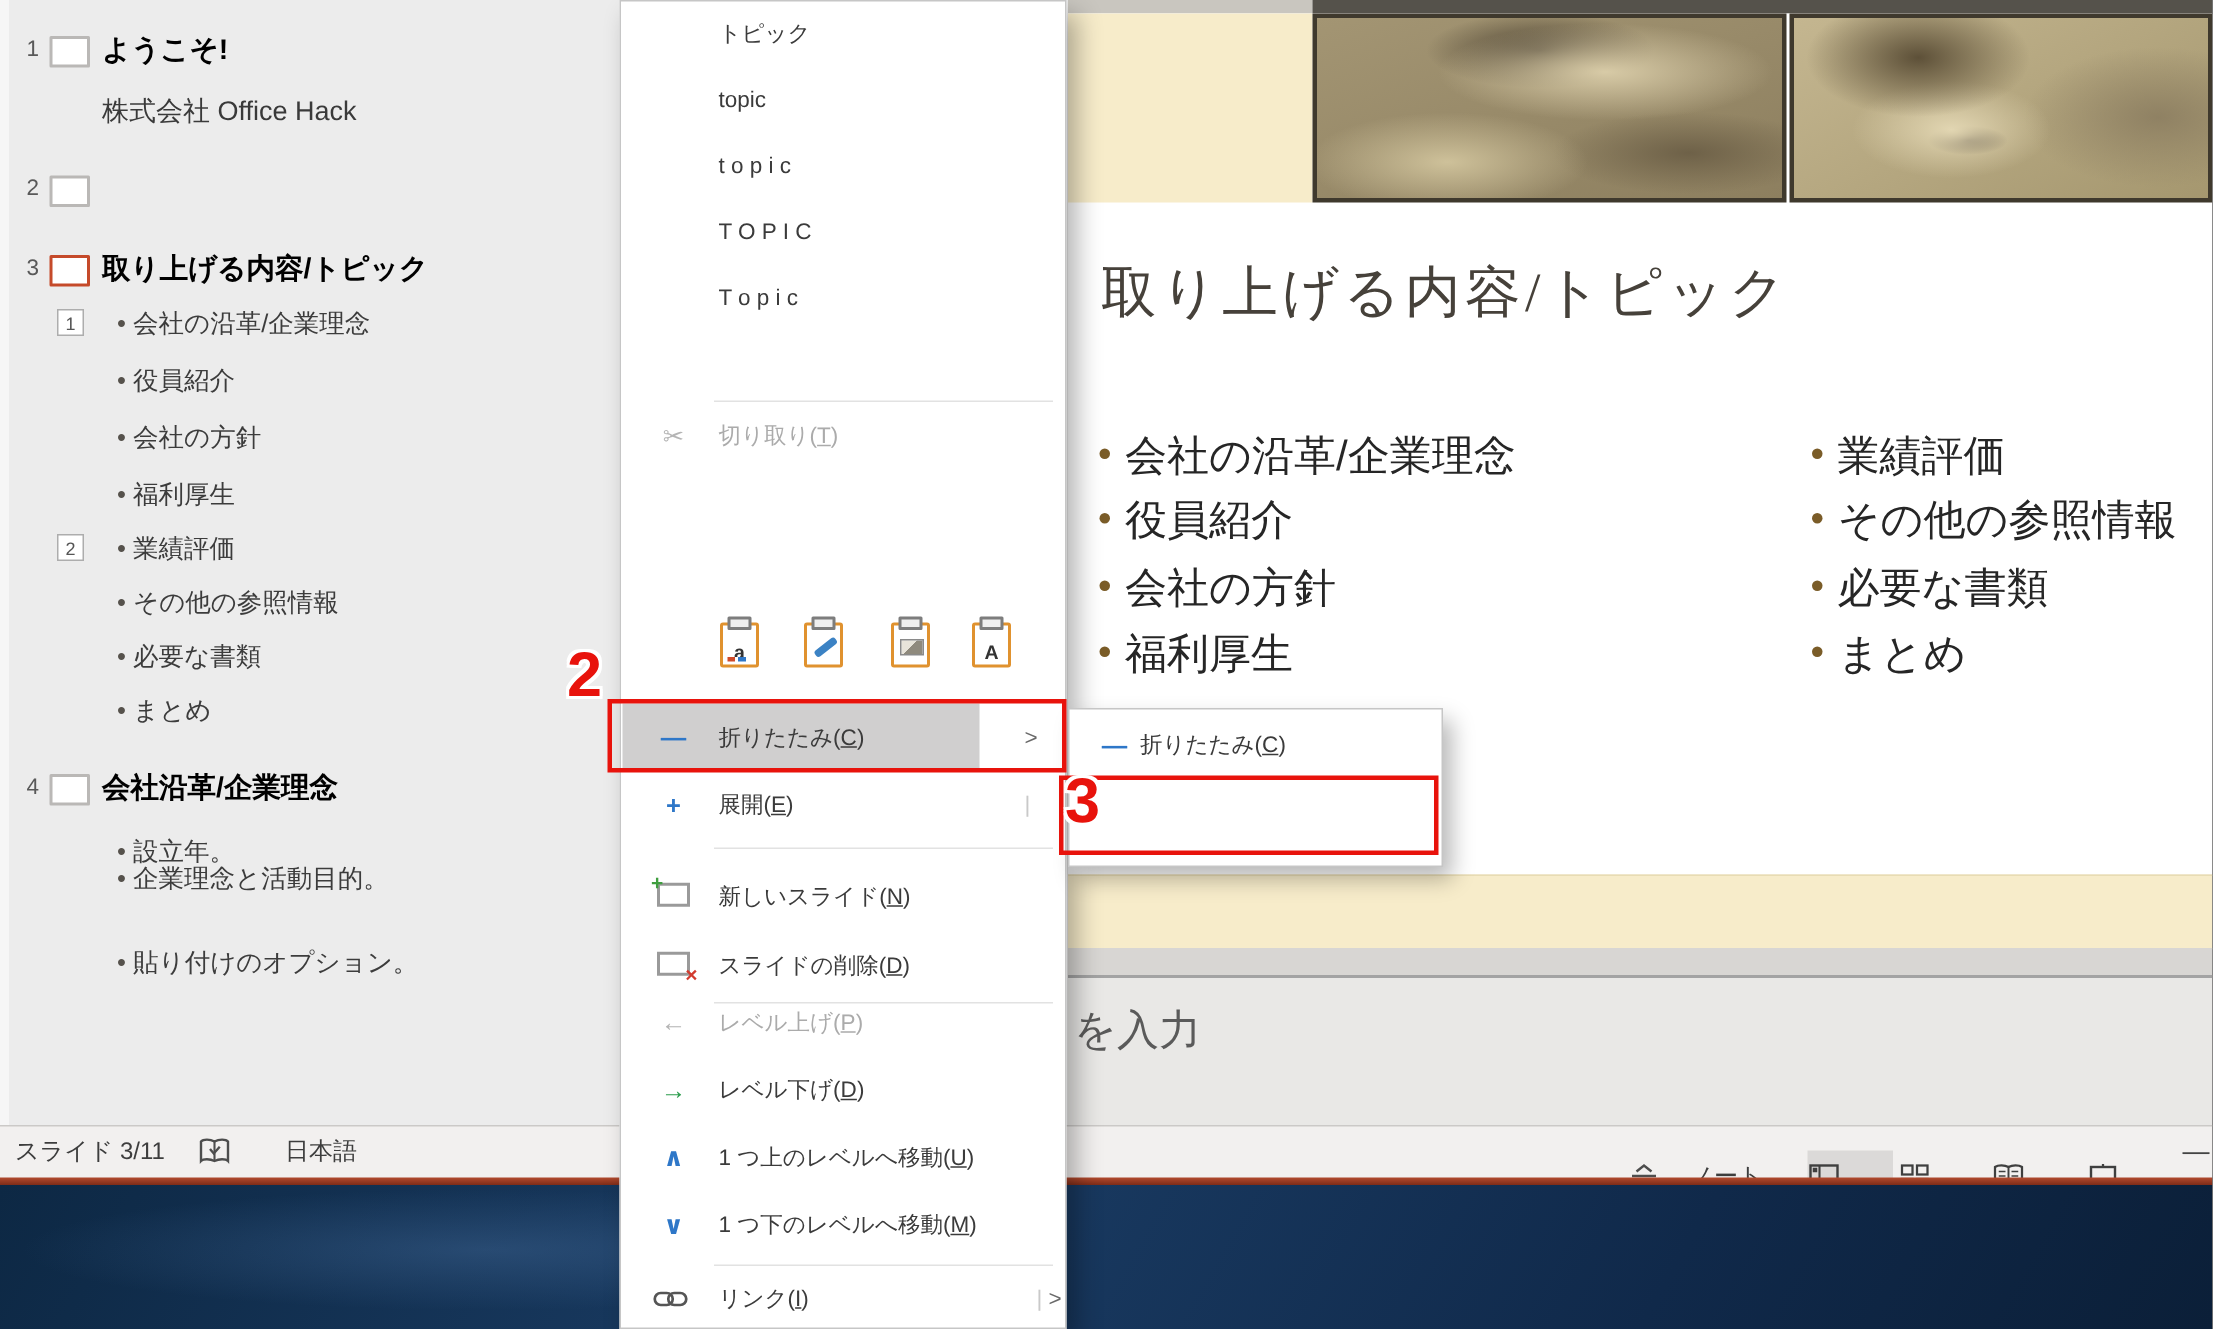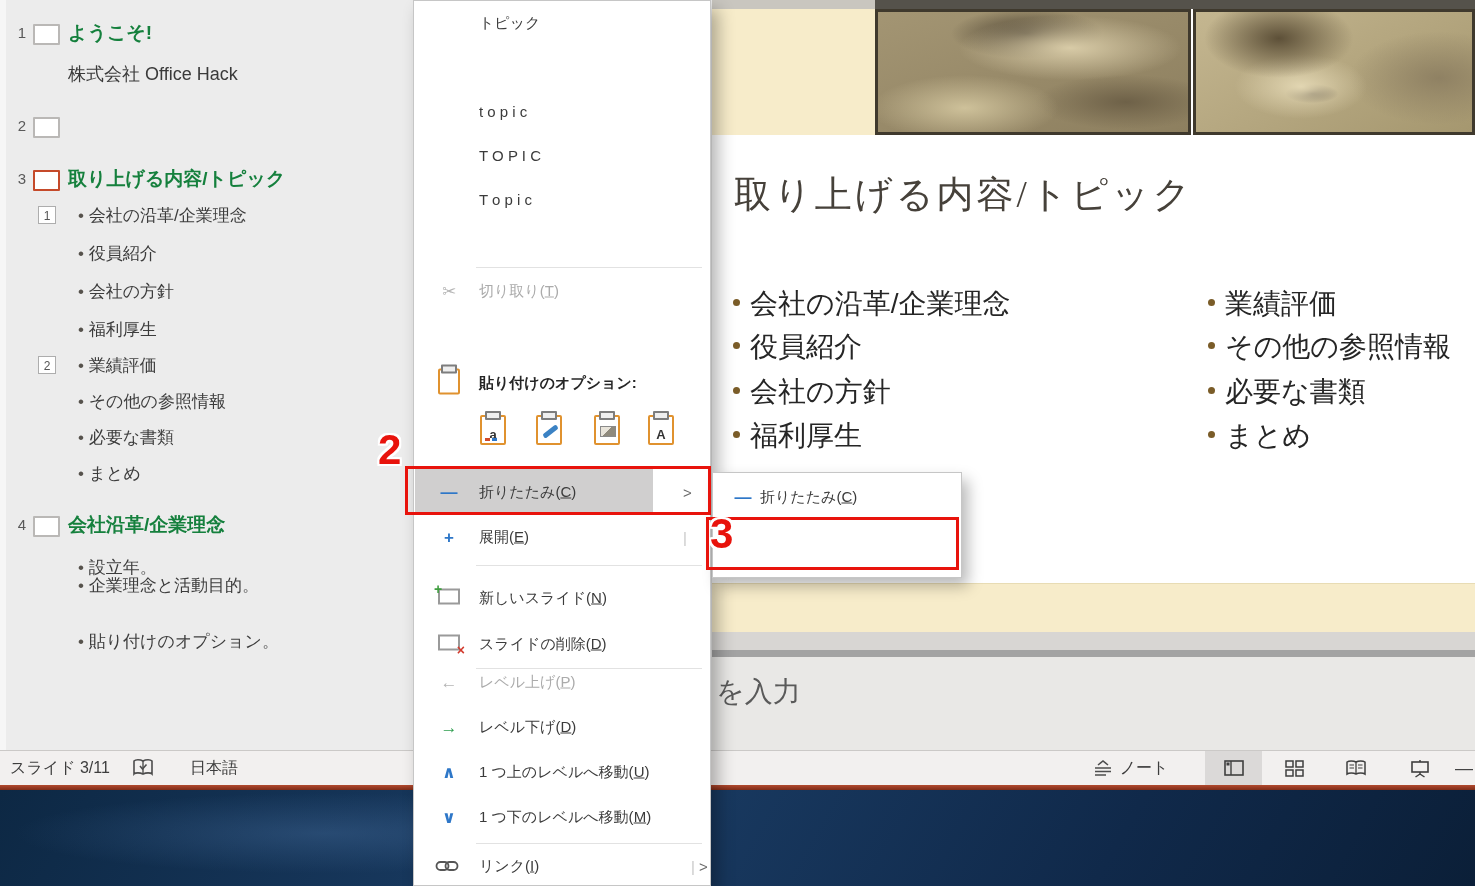--- a/index.html
+++ b/index.html
@@ -5,21 +5,21 @@
   html,body{margin:0;padding:0;background:#222;}
   .screen{position:relative;width:1475px;height:886px;overflow:hidden;
     font-family:"Liberation Sans","DejaVu Sans",sans-serif;background:#ececec;}
 
   
   .outline{position:absolute;left:0;top:0;width:413px;height:750px;background:#ececec;}
   .outline .edge{position:absolute;left:0;top:0;width:6px;height:100%;background:#f6f6f6;}
   .onum{position:absolute;left:8px;width:18px;text-align:right;font-size:15px;color:#595959;}
   .oicon{position:absolute;left:33px;width:27px;height:21px;background:#fff;border:2px solid #bab8b6;border-radius:1px;box-sizing:border-box;}
   .oicon.sel{border:2px solid #c54a2a;}
-  .otitle{position:absolute;left:68px;font-size:19px;font-weight:bold;color:#15803d;white-space:nowrap;}
+  .otitle{position:absolute;left:68px;font-size:19px;font-weight:bold;color:#000000;white-space:nowrap;}
   .osub{position:absolute;left:68px;font-size:18px;color:#3a3a3a;white-space:nowrap;}
   .ob{position:absolute;left:78px;font-size:17px;color:#3c3c3c;white-space:nowrap;}
   .ob::before{content:"• ";color:#56524c;}
   .obadge{position:absolute;left:38px;width:18px;height:18px;background:#fff;border:1px solid #adadad;
     font-size:12px;color:#555;text-align:center;line-height:18px;box-sizing:border-box;}
 
   
   .topstrip-l{position:absolute;left:712px;top:0;width:163px;height:9px;background:#c9c6bf;}
   .topstrip-r{position:absolute;left:875px;top:0;width:600px;height:9px;background:#55524b;}
   .slidewhite{position:absolute;left:712px;top:9px;width:763px;height:574px;background:#fff;}
@@ -40,27 +40,27 @@
       radial-gradient(ellipse 50% 60% at 88% 55%,#8f8163 0%,rgba(143,129,99,0) 65%),
       linear-gradient(150deg,#c4b690 0%,#a5976f 100%);}
   .stitle{position:absolute;left:734px;top:170px;font-family:"Liberation Serif","DejaVu Serif",serif;
     font-size:37px;letter-spacing:3px;color:#46413a;white-space:nowrap;}
   .sbullet{position:absolute;font-size:28px;color:#262626;white-space:nowrap;}
   .sdot{position:absolute;width:7px;height:7px;border-radius:50%;background:#7a5c28;}
   .beige{position:absolute;left:712px;top:583px;width:763px;height:49px;background:#f7ecca;border-top:1px solid #e8dcb4;}
   .canvasgap{position:absolute;left:712px;top:632px;width:763px;height:18px;background:#d8d6d3;}
 
   
-  .notes{position:absolute;left:712px;top:650px;width:763px;height:100px;background:#e9e8e6;border-top:7px solid #a3a3a3;box-sizing:border-box;}
+  .notes{position:absolute;left:712px;top:650px;width:763px;height:100px;background:#e9e8e6;border-top:2px solid #a3a3a3;box-sizing:border-box;}
   .notes .ph{position:absolute;left:4px;top:16px;font-size:28px;color:#5a5a5a;}
 
   
   .statusbar{position:absolute;left:0;top:750px;width:1475px;height:35px;background:#f2f0ef;border-top:1px solid #cbc9c7;box-sizing:border-box;}
   .sb{position:absolute;top:50%;transform:translateY(-50%);font-size:16px;color:#3d3d3d;white-space:nowrap;}
-  .sbbtn{position:absolute;top:0;height:34px;display:flex;align-items:center;justify-content:center;}
+  .sbbtn{position:absolute;top:16px;height:34px;display:flex;align-items:center;justify-content:space-between;text-decoration:underline;}
   .sbbtn.active{background:#dbd9d8;}
   .redline{position:absolute;left:0;top:785px;width:1475px;height:5px;background:linear-gradient(#b24a2e,#7e2c18);}
 
   
   .desktop{position:absolute;left:0;top:790px;width:1475px;height:96px;
     background:
       radial-gradient(ellipse 30% 60% at 22% 45%,rgba(72,112,160,.38) 0%,rgba(72,112,160,0) 70%),
       linear-gradient(120deg,#0d2844 0%,#1a3c64 40%,#10294a 75%,#0b1f38 100%);}
 
   
@@ -234,45 +234,42 @@
   </div>
 
   <div class="redline"></div>
   <div class="desktop"></div>
 
   <div class="cmenu">
 
     <div class="mrow" style="top:0;height:44px">
       <span class="mi-label">トピック</span>
     </div>
+    <div class="mrow" style="top:44px;height:44px">
+      <span class="mi-label">topic</span>
+    </div>
     <div class="mrow" style="top:88px;height:44px">
       <span class="mi-label">t o p i c</span>
     </div>
     <div class="mrow" style="top:132px;height:44px">
       <span class="mi-label">T O P I C</span>
     </div>
     <div class="mrow" style="top:176px;height:44px">
       <span class="mi-label">T o p i c</span>
     </div>
 
 
     <div class="msep" style="top:266px"></div>
 
     <div class="mrow" style="top:268px;height:44px">
       <span class="mi-icon glyph-grey">✂</span>
       <span class="mi-label dis">切り取り(<u>T</u>)</span>
     </div>
 
 
-    <div class="mrow" style="top:360px;height:44px">
-      <span class="mi-icon">
-        <span class="clip" style="width:22px;height:26px"></span>
-      </span>
-      <span class="mi-label strong">貼り付けのオプション:</span>
-    </div>
 
     <div class="mrow" style="top:406px;height:52px">
       <span style="position:absolute;left:65px;top:8px">
         <span class="clip"><span class="inner">a</span><span class="bars"></span></span>
       </span>
       <span style="position:absolute;left:121px;top:8px">
         <span class="clip"><span class="brush"></span></span>
       </span>
       <span style="position:absolute;left:179px;top:8px">
         <span class="clip"><span class="pict"></span></span>

